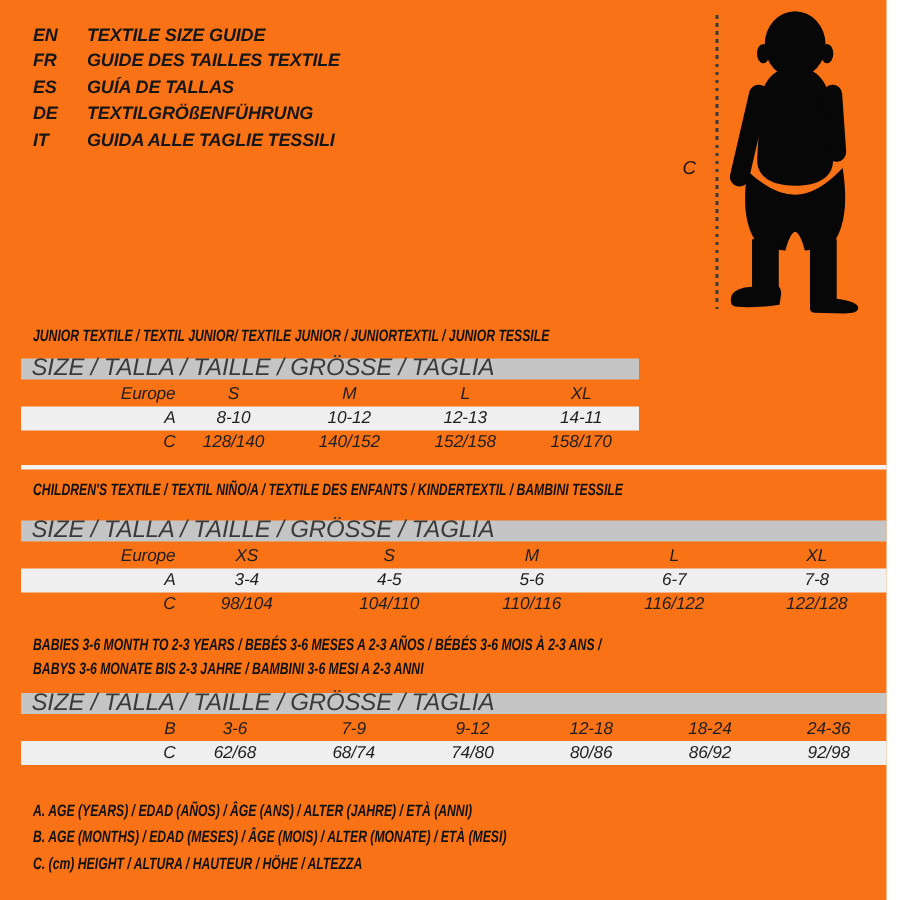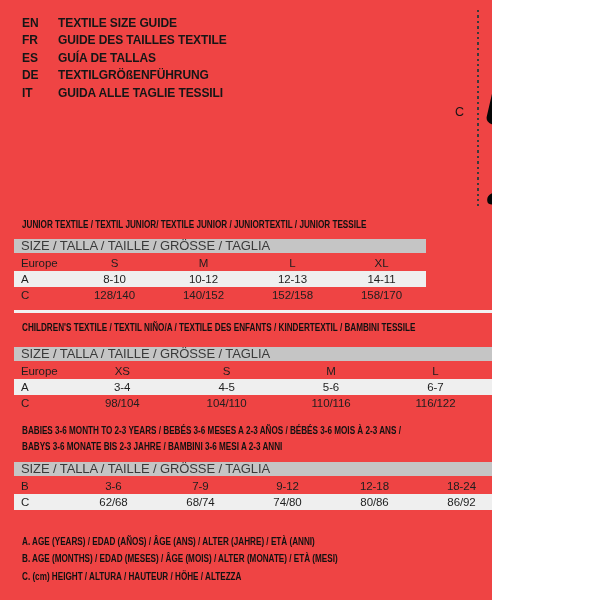--- a/index.html
+++ b/index.html
@@ -1,44 +1,44 @@
 <!DOCTYPE html>
 <html><head>
 <meta charset="utf-8">
 <style>
   html,body{margin:0;padding:0;background:#fff;}
   .canvas{
-    position:relative;width:492px;height:600px;background:#ef4444;overflow:hidden;
-    font-family:"Liberation Sans", sans-serif;color:#161616;
+    position:relative;width:591px;height:600px;background:#f97316;overflow:hidden;
+    font-family:"Liberation Sans", sans-serif;color:#161616;font-style:italic;
   }
   
   .lang-block{position:absolute;left:22px;top:15px;}
   .lang-row{display:flex;font-size:12px;font-weight:bold;line-height:17.4px;letter-spacing:-0.1px;}
   .lang-code{width:36px;}
   
   .dotted-line{
     position:absolute;left:477px;top:10px;width:2px;height:196px;
     background:repeating-linear-gradient(to bottom,#3a3a3a 0px,#3a3a3a 2.4px,transparent 2.4px,transparent 5.4px);
   }
   .measure-label{position:absolute;left:455px;top:105px;font-size:12.5px;}
   .baby-svg{position:absolute;left:482px;top:5px;width:112px;height:208px;}
   
   .cond{transform:scaleX(0.74);transform-origin:0 0;white-space:nowrap;}
   .sec-title{position:absolute;margin:0;font-size:11px;font-weight:bold;line-height:14px;color:#111;}
   .sec-title .tline{line-height:16px;}
   
   .tbl{position:absolute;}
   .size-bar{
     height:14px;line-height:14px;background:#c5c5c5;color:#3a3a3a;
-    font-size:13px;padding-left:7px;margin-bottom:2px;letter-spacing:-0.1px;
+    font-size:16px;padding-left:7px;margin-bottom:2px;letter-spacing:-0.1px;
   }
   .trow{display:flex;height:16px;line-height:16px;font-size:11.5px;color:#1e1e1e;}
   .trow.shaded{background:#efefef;}
   .tcell{flex:1;text-align:center;letter-spacing:-0.1px;}
-  .tcell.first{flex:0 0 49px;text-align:left;padding-left:7px;}
+  .tcell.first{flex:0 0 49px;text-align:right;padding-left:7px;margin-left:47px;}
   .rule{position:absolute;left:14px;top:310px;width:578px;height:3px;background:#f2f2f2;}
   
   .footnotes{position:absolute;left:22px;top:533px;}
   .fline{font-size:11px;font-weight:bold;line-height:17.4px;color:#111;}
 </style>
 </head>
 <body>
 
 <div class="canvas">
 

